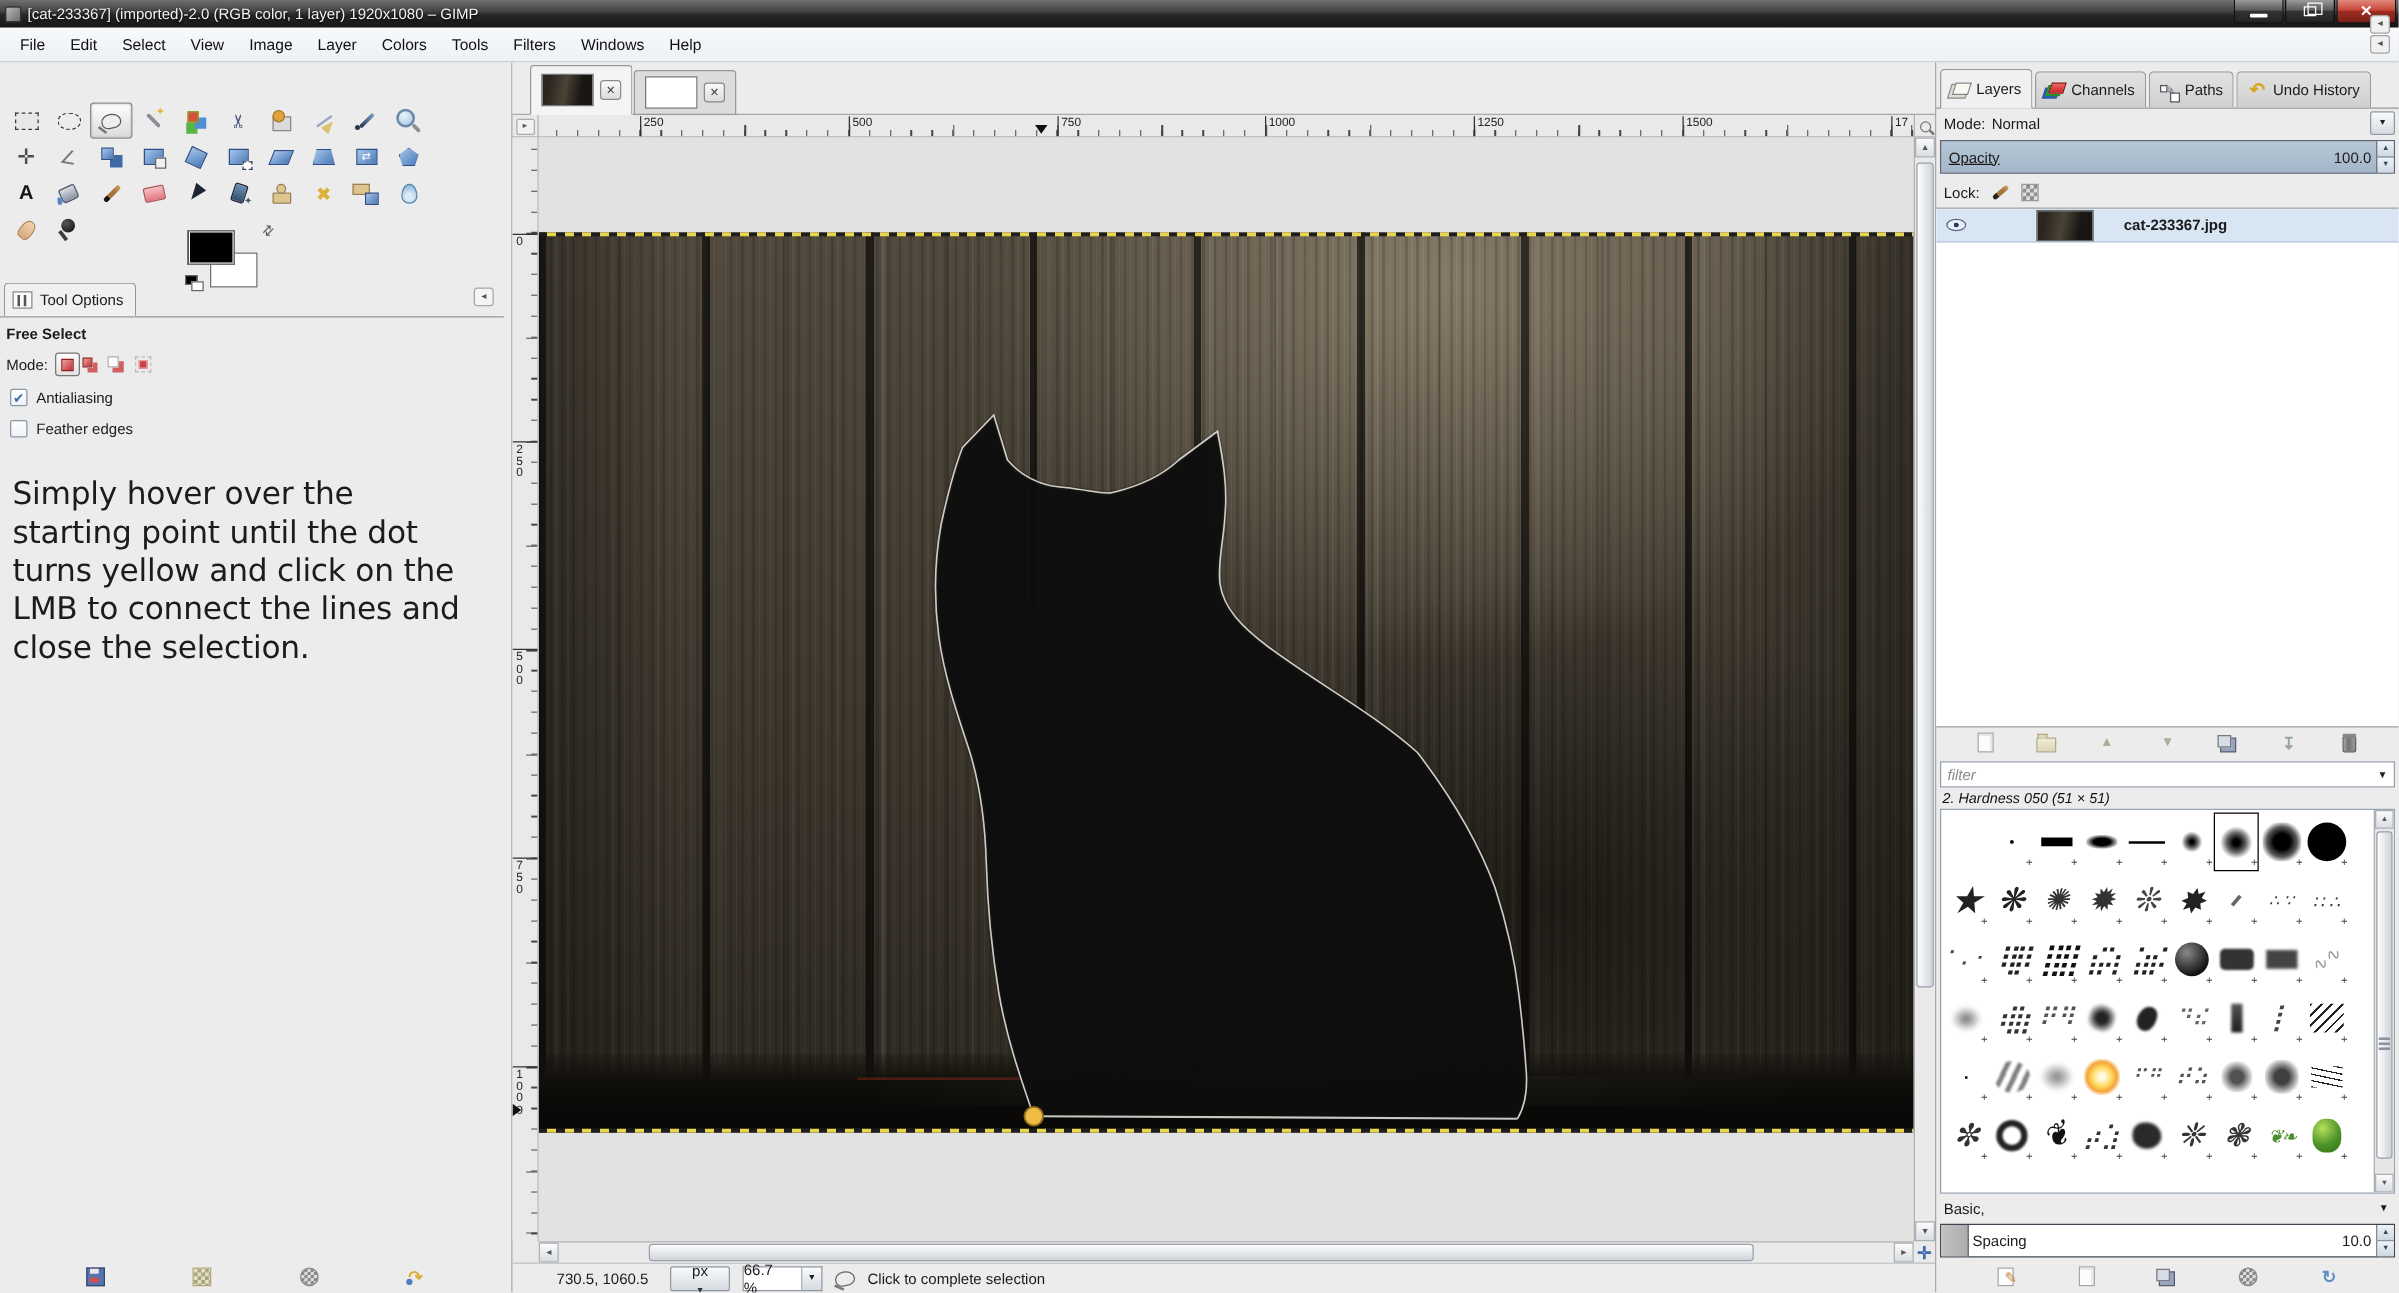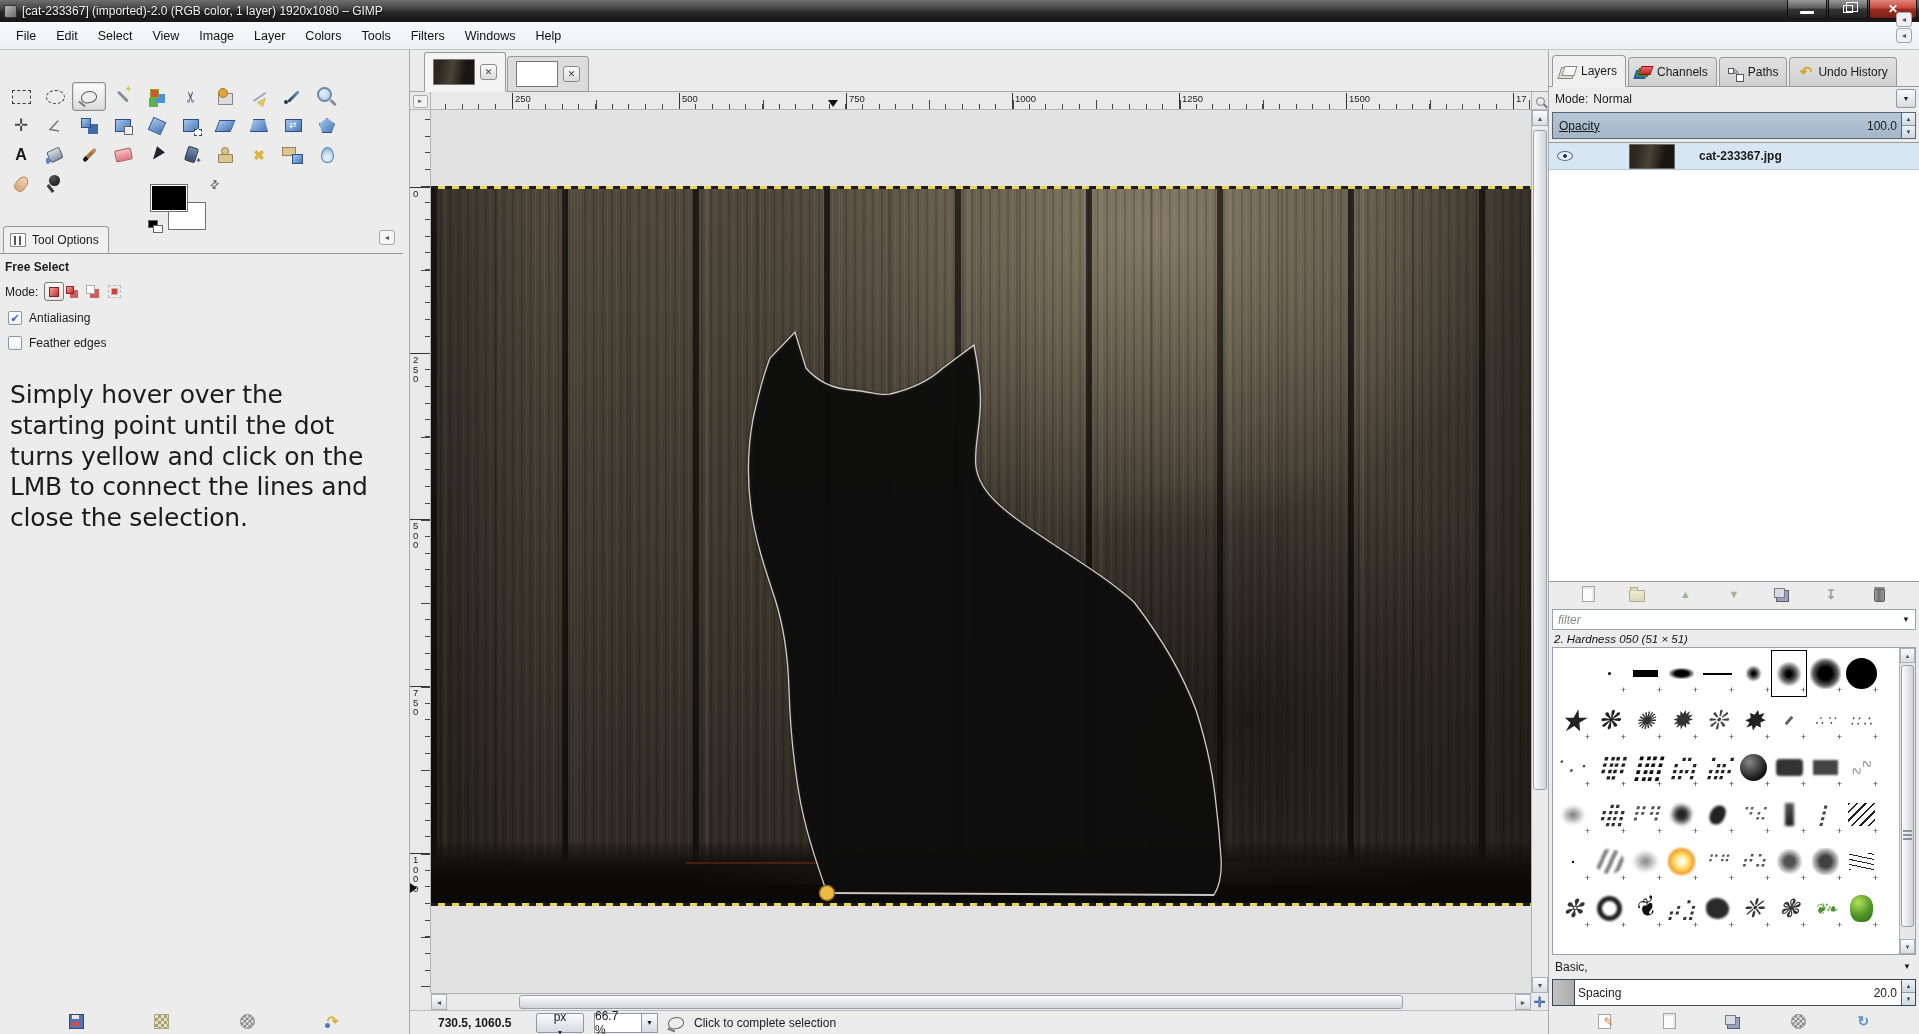--- a/index.html
+++ b/index.html
@@ -213,21 +213,21 @@
   .v-thumb { position:absolute; left:1px; right:1px; top:20px; height:660px; border:1px solid #98a0ac; border-radius:3px; background:linear-gradient(90deg,#fdfdfd,#cfd4da);}
   .hscroll-row { height:17px; display:flex; }
   .hs-spacer { width:21px; background:#e9e9e9; }
   .h-scroll { width:1100px; position:relative; background:#eaeaea; border-top:1px solid #b0b0b0;}
   .h-scroll .lt,.h-scroll .rt{ position:absolute; top:0; bottom:0; width:16px; display:flex; align-items:center; justify-content:center; font-size:7px; color:#555; background:linear-gradient(#fbfbfb,#d9dde2); border:1px solid #aab0b8;}
   .h-scroll .lt{ left:0; } .h-scroll .rt{ right:0; }
   .h-thumb { position:absolute; top:1px; bottom:1px; left:88px; width:884px; border:1px solid #98a0ac; border-radius:3px; background:linear-gradient(#fdfdfd,#cfd4da);}
   .pan-corner { width:17px; display:flex; align-items:center; justify-content:center; color:#3f6cae; font-size:14px; font-weight:bold; background:#eaeaea;}
 
   .status-bar { height:24px; border-top:1px solid #bcbcbc; display:flex; align-items:center; gap:10px; padding-left:28px; background:#ececec;}
-  .coords { min-width:88px; text-align:left;font-weight:bold; }
+  .coords { min-width:88px; text-align:center; }
   .unit-dd { width:48px; height:20px; border:1px solid #8f99a5; border-radius:2px; background:linear-gradient(#fafbfc,#d6dbe1);
     display:flex; align-items:center; justify-content:center; gap:5px;flex-direction:column; }
   .unit-dd .arr{ font-size:7px; color:#333; }
   .zoom-box { height:20px; display:flex; }
   .zoom-val { width:48px; border:1px solid #8f99a5; background:#fff; display:flex; align-items:center; justify-content:flex-end; padding-right:16px;}
   .zoom-arr { width:16px; border:1px solid #8f99a5; border-left:none; background:linear-gradient(#fafbfc,#d6dbe1); display:flex; align-items:center; justify-content:center; font-size:7px;}
   .status-lasso { width:16px; height:12px; border:1.5px solid #666; border-radius:55% 60% 50% 45%; transform:rotate(-12deg); position:relative;}
   .status-lasso::after{ content:""; position:absolute; width:8px; height:2px; background:#777; bottom:-2px; left:-3px; transform:rotate(35deg);}
 
   
@@ -728,20 +728,25 @@
 
     <div class="op-row">
       <span class="lbl">Opacity</span>
       <span class="val">100.0</span>
       <span class="spin">
           <span>▲</span>
           <span>▼</span>
         </span>
     </div>
 
+    <div class="lock-line">
+      <span>Lock:</span>
+      <span class="lock-brush"></span>
+      <span class="lock-checker"></span>
+    </div>
 
     <div class="layer-list">
 
         <div class="layer-row">
           <span class="eye"></span>
           <span class="layer-thumb"></span>
           <span class="layer-name">cat-233367.jpg</span>
         </div>
       </div>
 
@@ -940,21 +945,21 @@
     </div>
 
     <div class="preset-row">
       <span>Basic,</span>
       <span class="arr">▼</span>
     </div>
 
     <div class="spacing-row">
       <span class="spacing-handle"></span>
       <span class="lbl">Spacing</span>
-      <span class="val">20.0</span>
+      <span class="val">10.0</span>
       <span class="spin">
           <span>▲</span>
           <span>▼</span>
         </span>
     </div>
 
     <div class="rp-icons">
 
     <span class="pic ic-pencil"></span>
         <span class="pic ic-page"></span>

